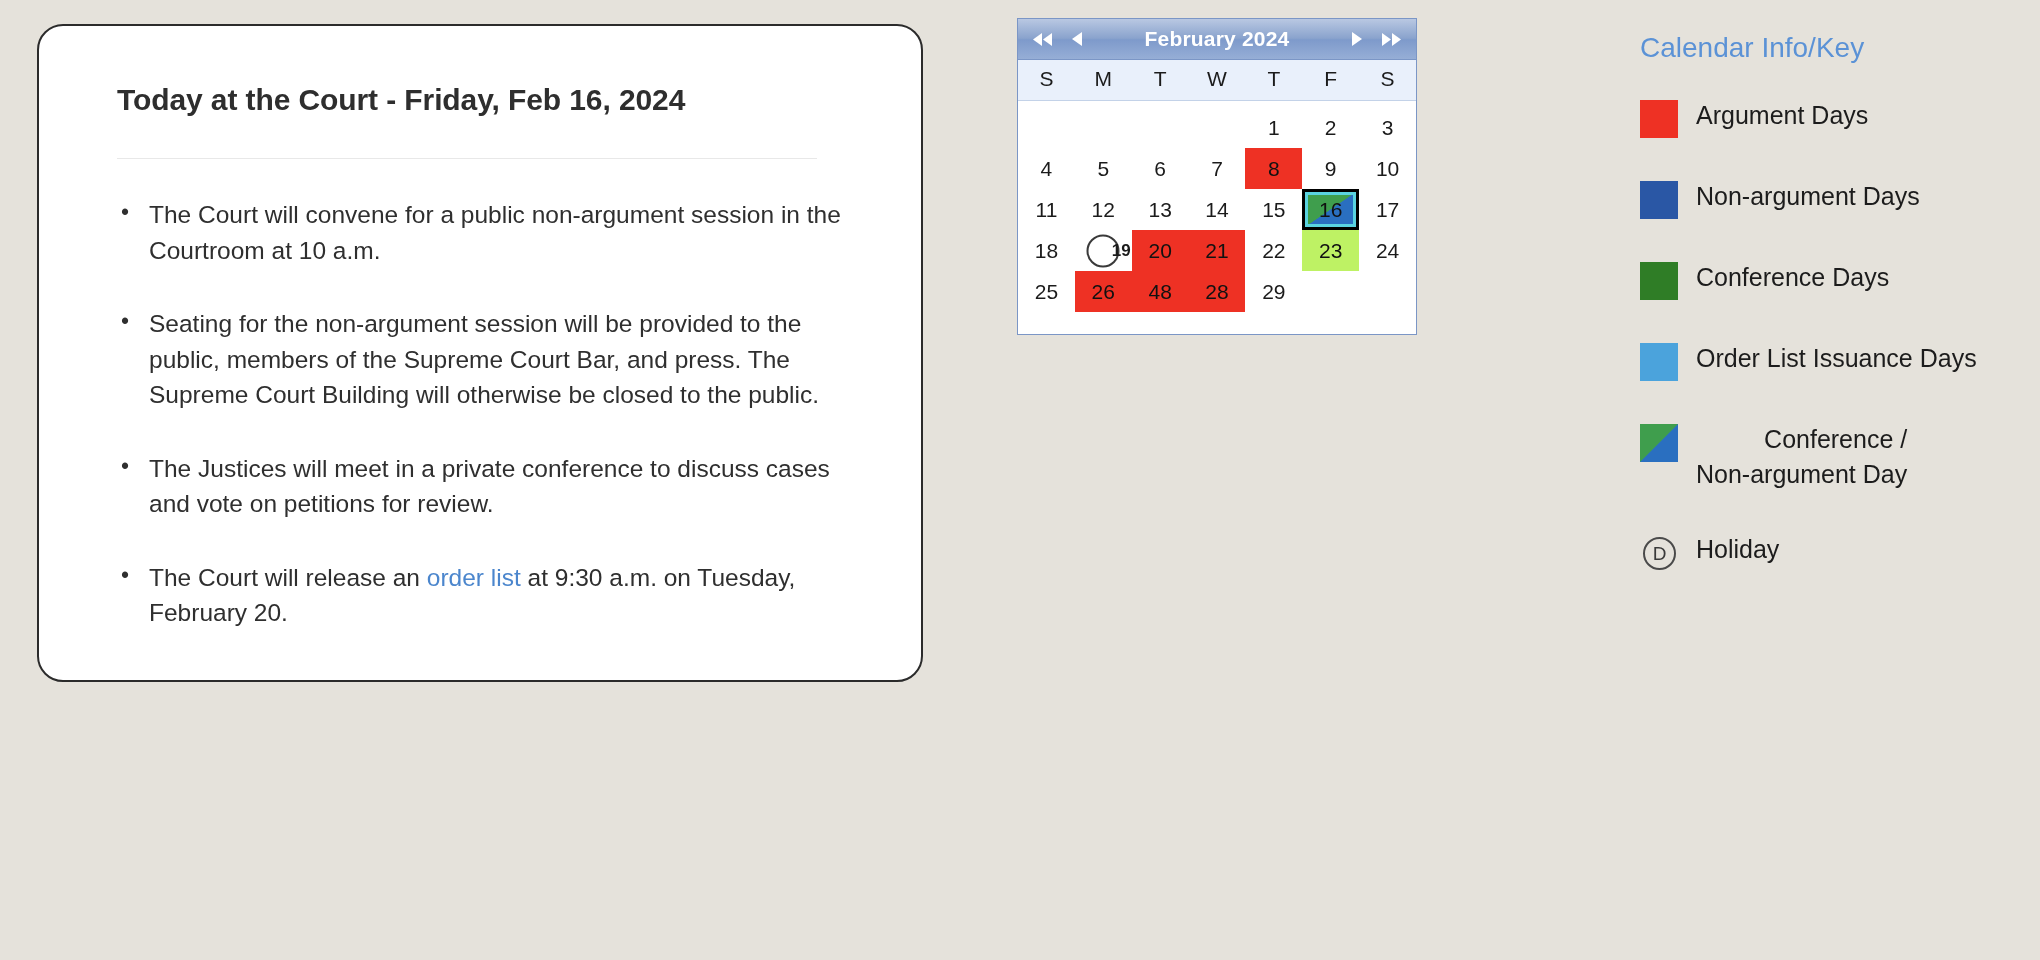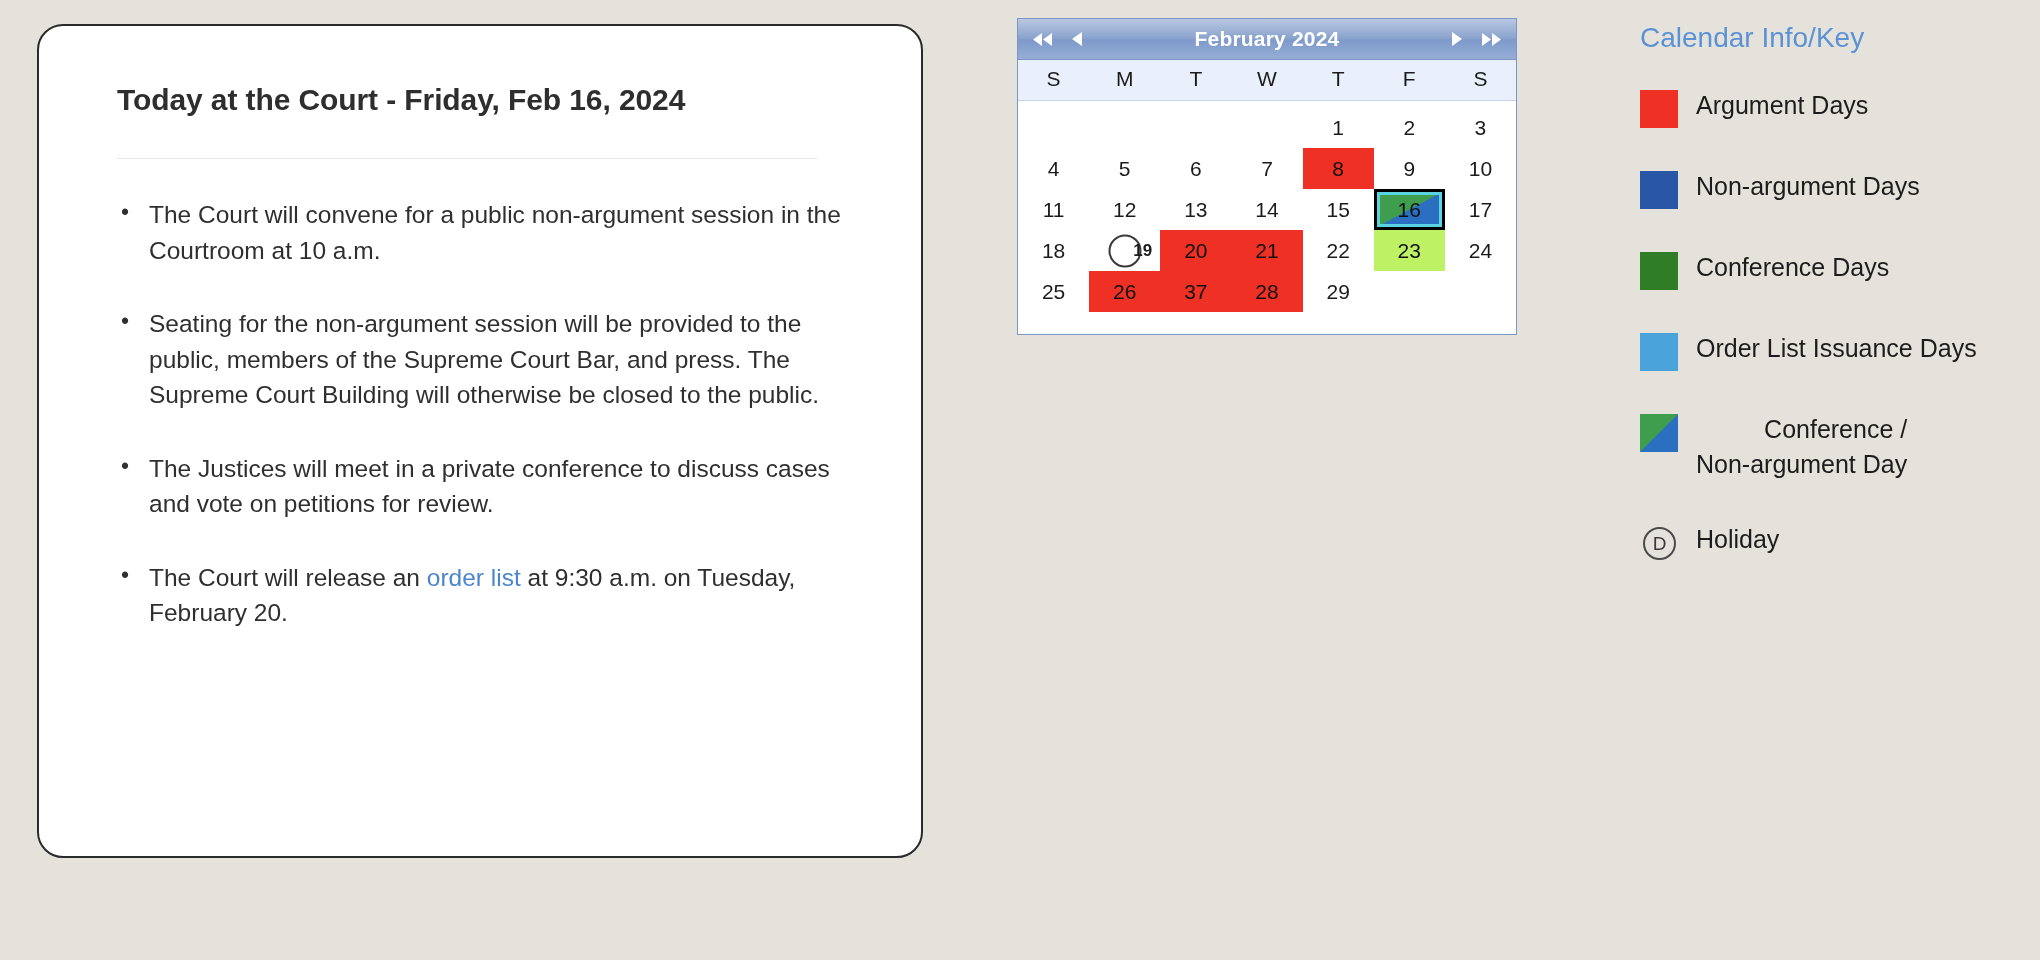--- a/index.html
+++ b/index.html
@@ -15,21 +15,21 @@
     overflow: hidden;
     position: relative;
   }
 
   
   #today-card {
     position: absolute;
     left: 37px;
     top: 24px;
     width: 886px;
-    height: 834px;
+    height: 658px;
     background: #ffffff;
     border: 2px solid #2b2b2b;
     border-radius: 26px;
     box-sizing: border-box;
   }
   #card-inner {
     padding: 56px 62px 40px 78px;
   }
   #today-title {
     font-size: 30px;
@@ -72,21 +72,21 @@
     color: #4b86cd;
     text-decoration: none;
     cursor: pointer;
   }
 
   
   #calendar {
     position: absolute;
     left: 1017px;
     top: 18px;
-    width: 500px;
+    width: 400px;
     background: #ffffff;
     border: 1px solid #7b96c6;
     box-sizing: border-box;
     font-family: "Liberation Sans", sans-serif;
   }
   #cal-header {
     height: 40px;
     background: linear-gradient(to bottom, #b9c8e2 0%, #8aa3cd 48%, #7e9acb 52%, #96aed6 100%);
     border-bottom: 1px solid #7b96c6;
     display: flex;
@@ -182,21 +182,21 @@
   
   #cal-key {
     position: absolute;
     left: 1640px;
     top: 22px;
     width: 380px;
   }
   #key-title {
     font-size: 28px;
     color: #5b92d6;
-    margin: 0 0 34px 0;
+    margin: 10px 0 34px 0;
     font-weight: normal;
     cursor: pointer;
   }
   .key-row {
     display: flex;
     align-items: flex-start;
     margin-bottom: 41px;
   }
   .key-swatch {
     width: 38px;
@@ -420,21 +420,21 @@
           <span class="dnum">25</span>
         </div>
       </div>
       <div class="cell">
         <div class="daybox argument">
           <span class="dnum">26</span>
         </div>
       </div>
       <div class="cell">
         <div class="daybox argument">
-          <span class="dnum">37</span>
+          <span class="dnum">48</span>
         </div>
       </div>
       <div class="cell">
         <div class="daybox argument">
           <span class="dnum">28</span>
         </div>
       </div>
       <div class="cell">
         <div class="daybox plain">
           <span class="dnum">29</span>

